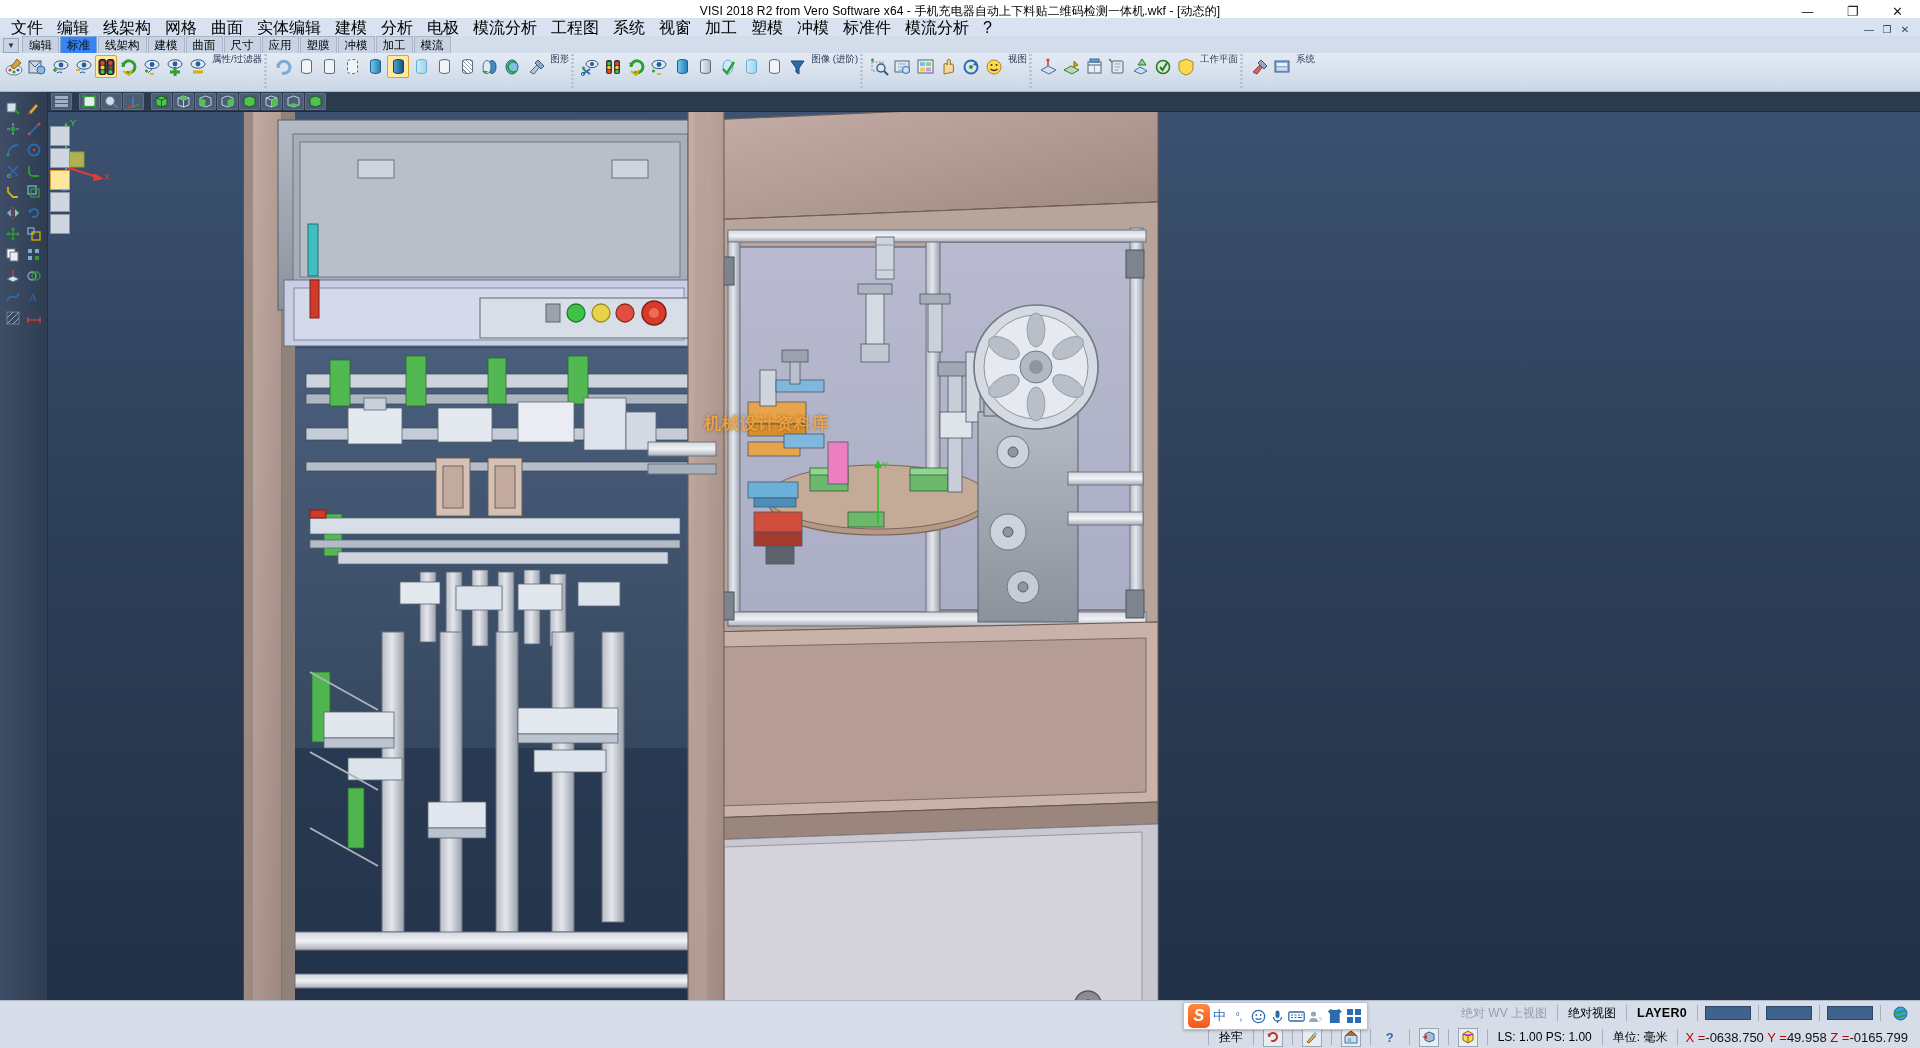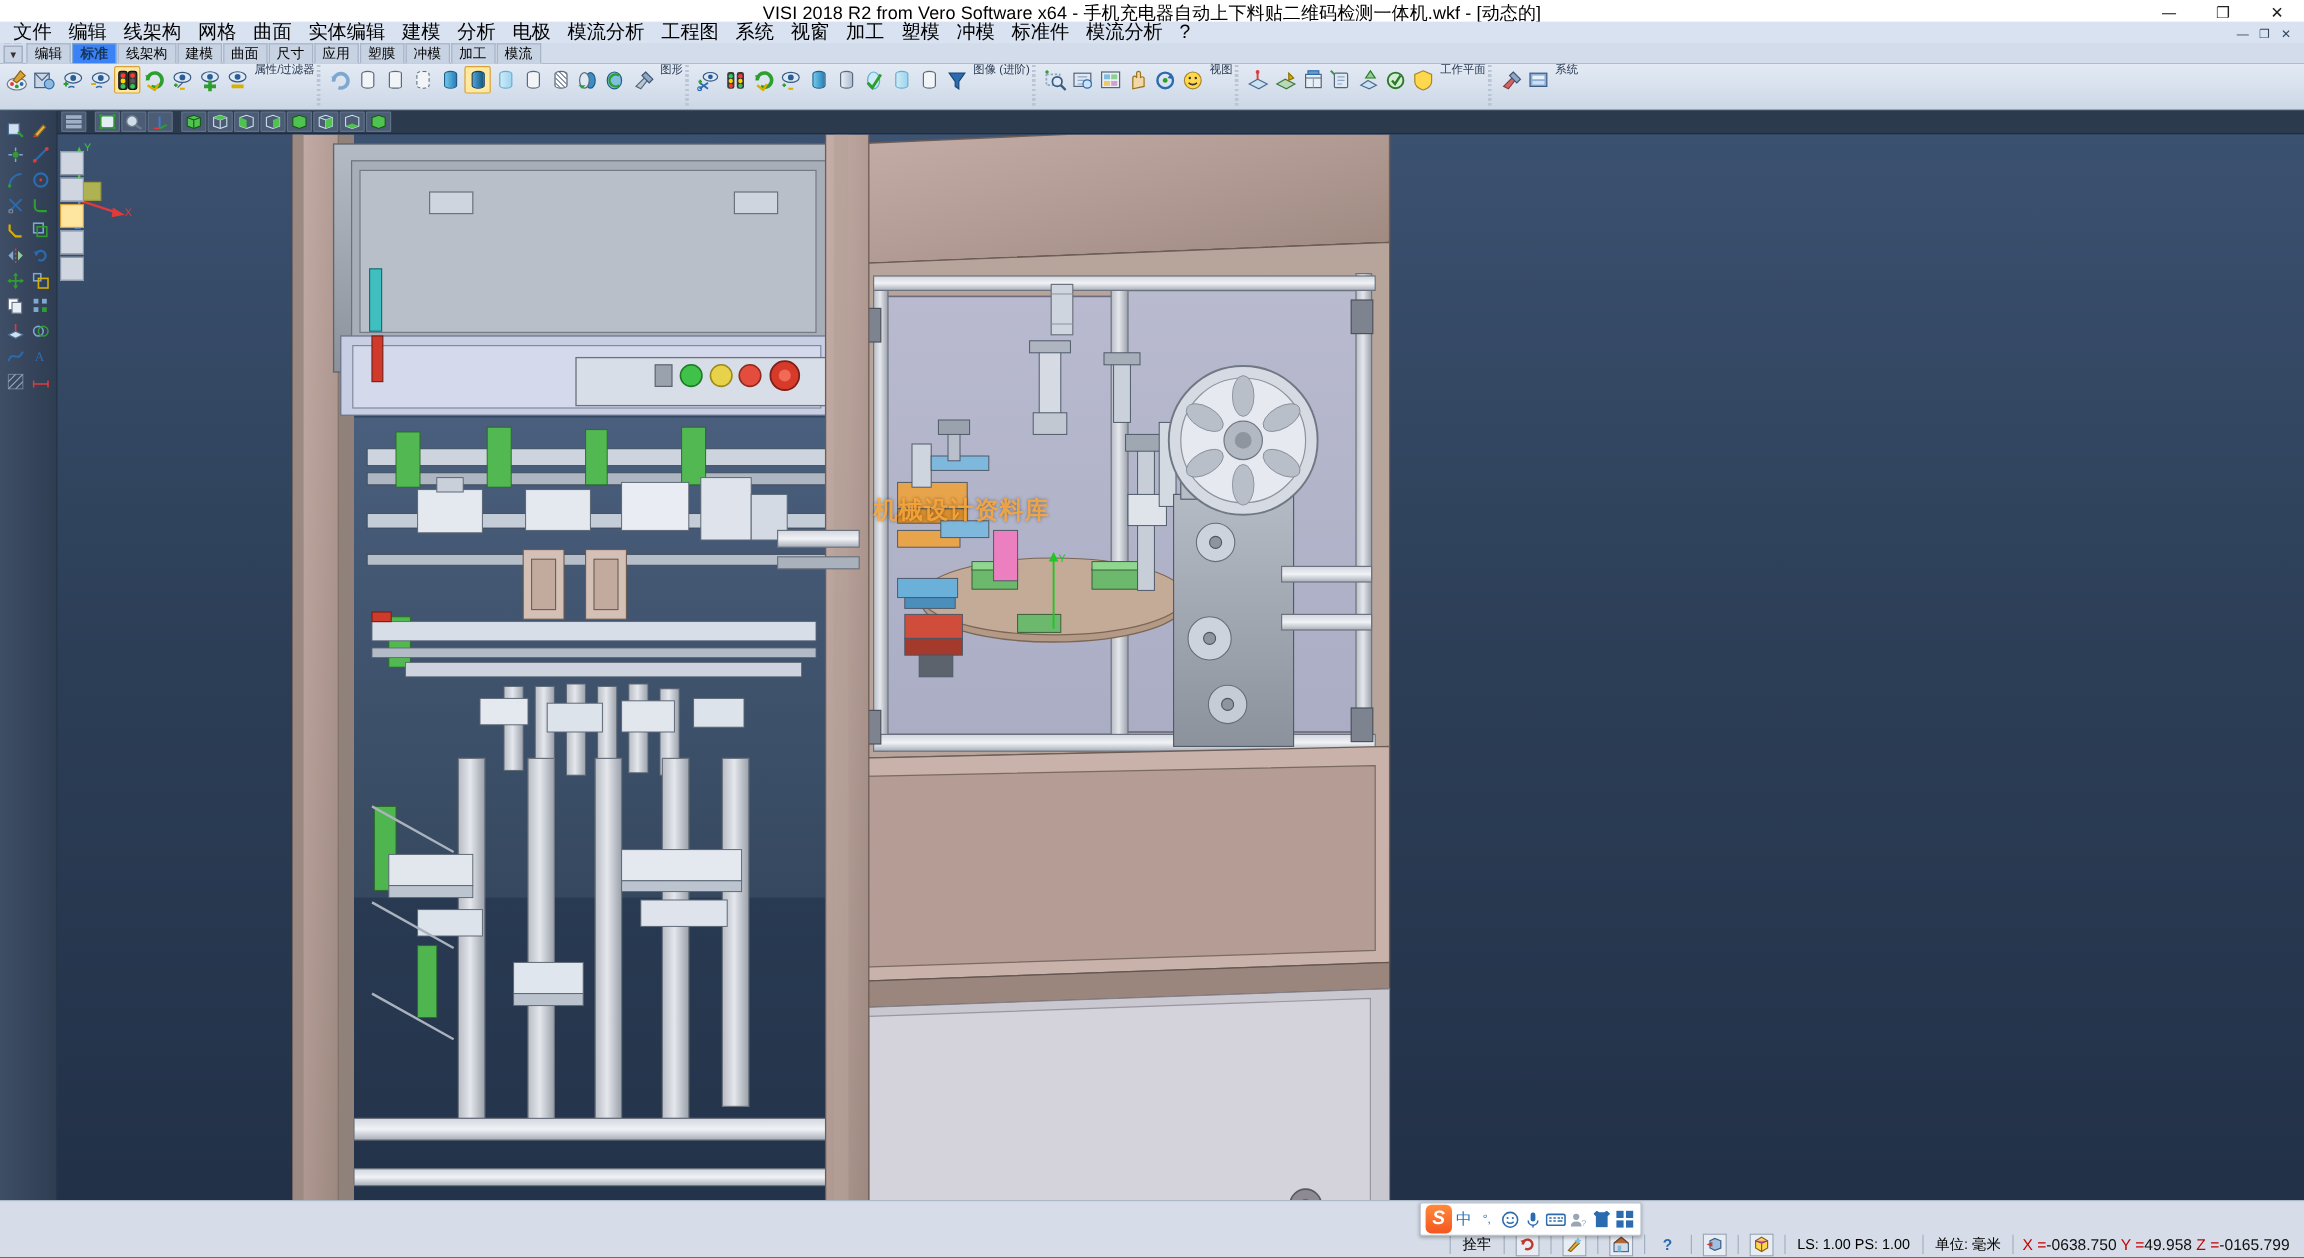--- a/index.html
+++ b/index.html
@@ -12,21 +12,21 @@
   #app { position: relative; width: 1920px; height: 1048px; }
 
   
   .titlebar {
     position: absolute; top: 0; left: 0; width: 1920px; height: 23px;
     background: #ffffff; border-bottom: 1px solid #dcdcdc;
     display: flex; align-items: center;
   }
   .title-text {
     position: absolute; left: 0; right: 0; text-align: center;
-    font-size: 15px; color: #000; letter-spacing: 0.1px;
+    font-size: 12px; color: #000; letter-spacing: 0.1px;
     white-space: nowrap;
   }
   .win-btns { position: absolute; right: 0; top: 0; height: 23px; display: flex; }
   .win-btn {
     width: 45px; height: 23px; display: flex; align-items: center; justify-content: center;
     font-size: 13px; color: #222; font-family: "DejaVu Sans", sans-serif;
   }
 
   
   .qat {
@@ -131,21 +131,21 @@
   
   .canvas {
     position: absolute; left: 48px; top: 112px; right: 0; bottom: 26px;
     background: linear-gradient(#3b5170 0%, #2c3e56 48%, #213047 100%);
     overflow: hidden;
   }
   .canvas svg { position: absolute; left: 0; top: 0; }
 
   
   .watermark {
-    position: absolute; left: 680px; top: 300px; font-size: 20px;
+    position: absolute; left: 656px; top: 300px; font-size: 17px;
     color: rgba(255,170,60,0.85); font-weight: bold; letter-spacing: 1px;
     text-shadow: 0 0 3px rgba(0,0,0,0.4); pointer-events: none;
   }
   
   .triad { position: absolute; left: 38px; bottom: 52px; width: 70px; height: 80px; }
 
   
   .statusbar {
     position: absolute; left: 0; bottom: 0; width: 1920px; height: 48px;
     background: #d6dde8; border-top: 1px solid #aeb9c8;
@@ -1158,20 +1158,42 @@
       <div class="ccicon"></div>
       <div class="ccicon"></div>
       <div class="ccicon sel"></div>
       <div class="ccicon"></div>
       <div class="ccicon"></div>
     </div>
   </div>
 
   <div class="statusbar">
 
+    <div class="sb-row top">
+      <div style="flex:1 1 auto;"></div>
+      <div class="sb-label" style="color:#5d6a7a;opacity:0.55;">绝对 WV 上视图</div>
+      <div class="sb-sep"></div>
+      <div class="sb-label">绝对视图</div>
+      <div class="sb-sep"></div>
+      <div class="sb-label sb-layer">LAYER0</div>
+      <div class="sb-sep"></div>
+      <div class="sb-field"></div>
+      <div class="sb-sep"></div>
+      <div class="sb-field"></div>
+      <div class="sb-sep"></div>
+      <div class="sb-field"></div>
+      <div class="sb-sep"></div>
+      <div class="sb-icon plain" style="margin-right:10px;">
+        <svg width="15" height="15" viewBox="0 0 15 15">
+            <circle cx="7.5" cy="7.5" r="6.5" fill="#3aa0d8" stroke="#1d6f9e"></circle>
+            <path d="M1.5 6 q3 2 6 0 q3 -2 6 0" fill="none" stroke="#2e9e2e" stroke-width="1.6"></path>
+            <path d="M2 10 q4 2 7 0 q2 -1 4 0" fill="none" stroke="#2e9e2e" stroke-width="1.4"></path>
+          </svg>
+      </div>
+    </div>
 
     <div class="sb-row bottom">
       <div style="flex:1 1 auto;"></div>
       <div class="sb-sep"></div>
       <div class="sb-label">拴牢</div>
       <div class="sb-sep"></div>
       <div class="sb-icon">
         <svg width="14" height="14" viewBox="0 0 14 14">
             <path d="M3 7 a4 4 0 1 1 2 3.5" fill="none" stroke="#c0392b" stroke-width="2"></path>
             <path d="M1 4 L5 3 L4 7z" fill="#c0392b"></path>

